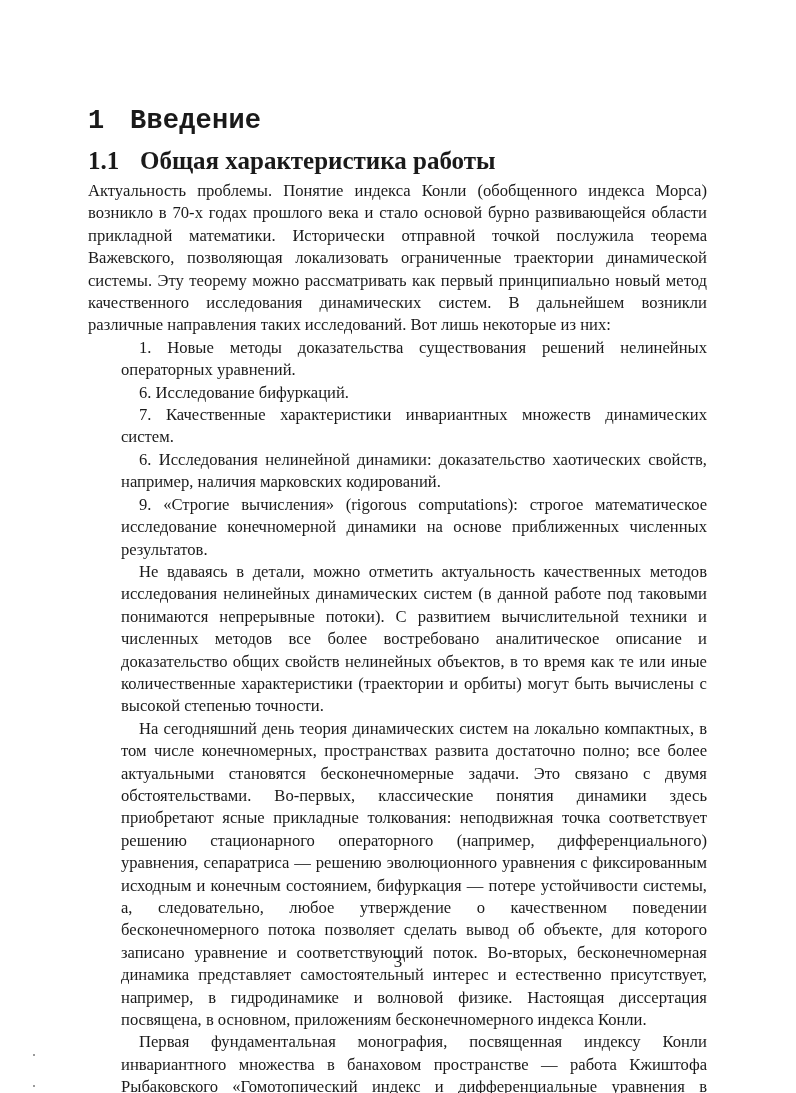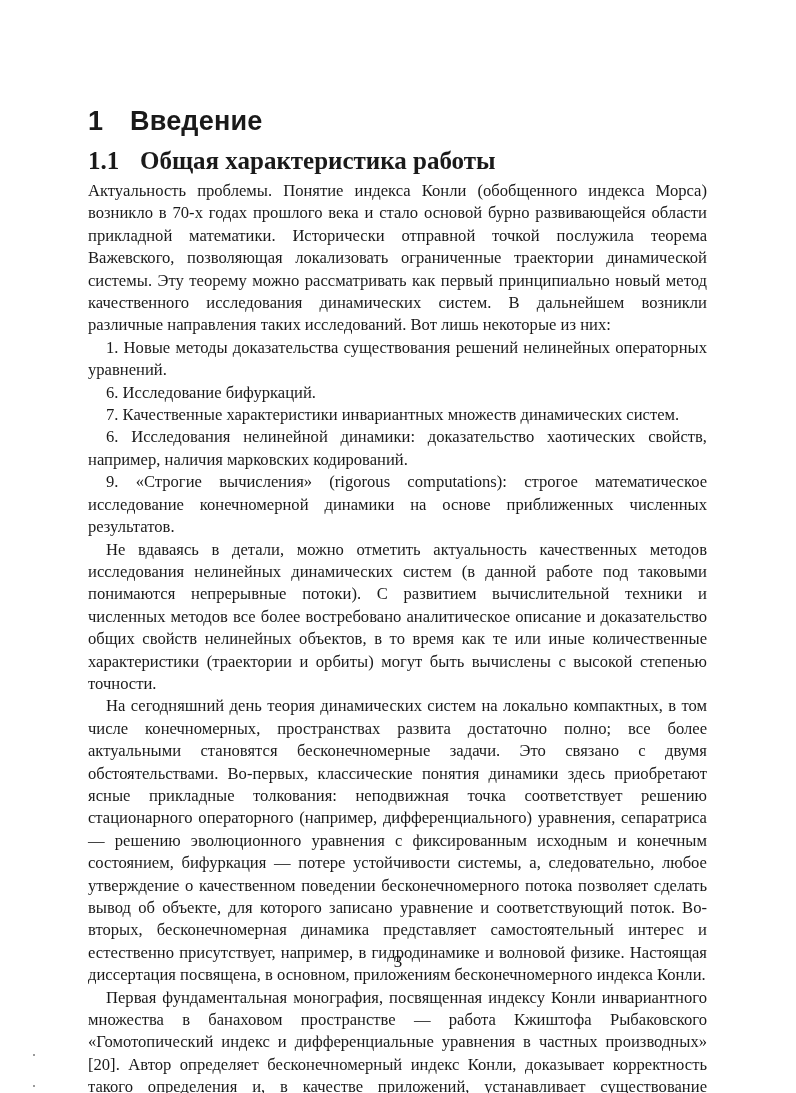--- a/index.html
+++ b/index.html
@@ -3,35 +3,35 @@
 <meta charset="utf-8">
 <style>
   html, body { margin: 0; padding: 0; background: #ffffff; }
   body { width: 796px; height: 1093px; position: relative; overflow: hidden; }
   .page {
     position: absolute; left: 88px; top: 104px; width: 619px;
     font-family: "DejaVu Serif", "Liberation Serif", serif;
     color: #1a1a1a;
   }
   .chapter {
-    font-family: Liberation Sans, sans-serif;
+    font-family: Liberation Mono, monospace;
     font-size: 27px; font-weight: bold; margin: 0; height: 34px; line-height: 34px;
     letter-spacing: 0.2px;
   }
   .chapter .num { display: inline-block; width: 42px; }
   .section {
     font-family: "Liberation Serif", serif;
     font-size: 25px; font-weight: bold; margin: 10px 0 6px 0; height: 26px; line-height: 26px;
   }
   .section .num { display: inline-block; width: 52px; }
   p {
     margin: 0; font-family: "Liberation Serif", serif; font-size: 16.6px; line-height: 22.4px;
     text-align: justify; hyphens: manual;
   }
-  p.indent { text-indent: 18px; }
+  p.indent { text-indent: 18px; margin-left: 33px; }
   .em { }
   .pagenum {
     position: absolute; left: 0; width: 796px; top: 952px; text-align: center;
     font-family: "Liberation Serif", serif; font-size: 17px; color: #1a1a1a;
   }
   .speck { position: absolute; width: 2px; height: 2px; background: #9a9a9a; }
 </style>
 </head>
 <body>
 

